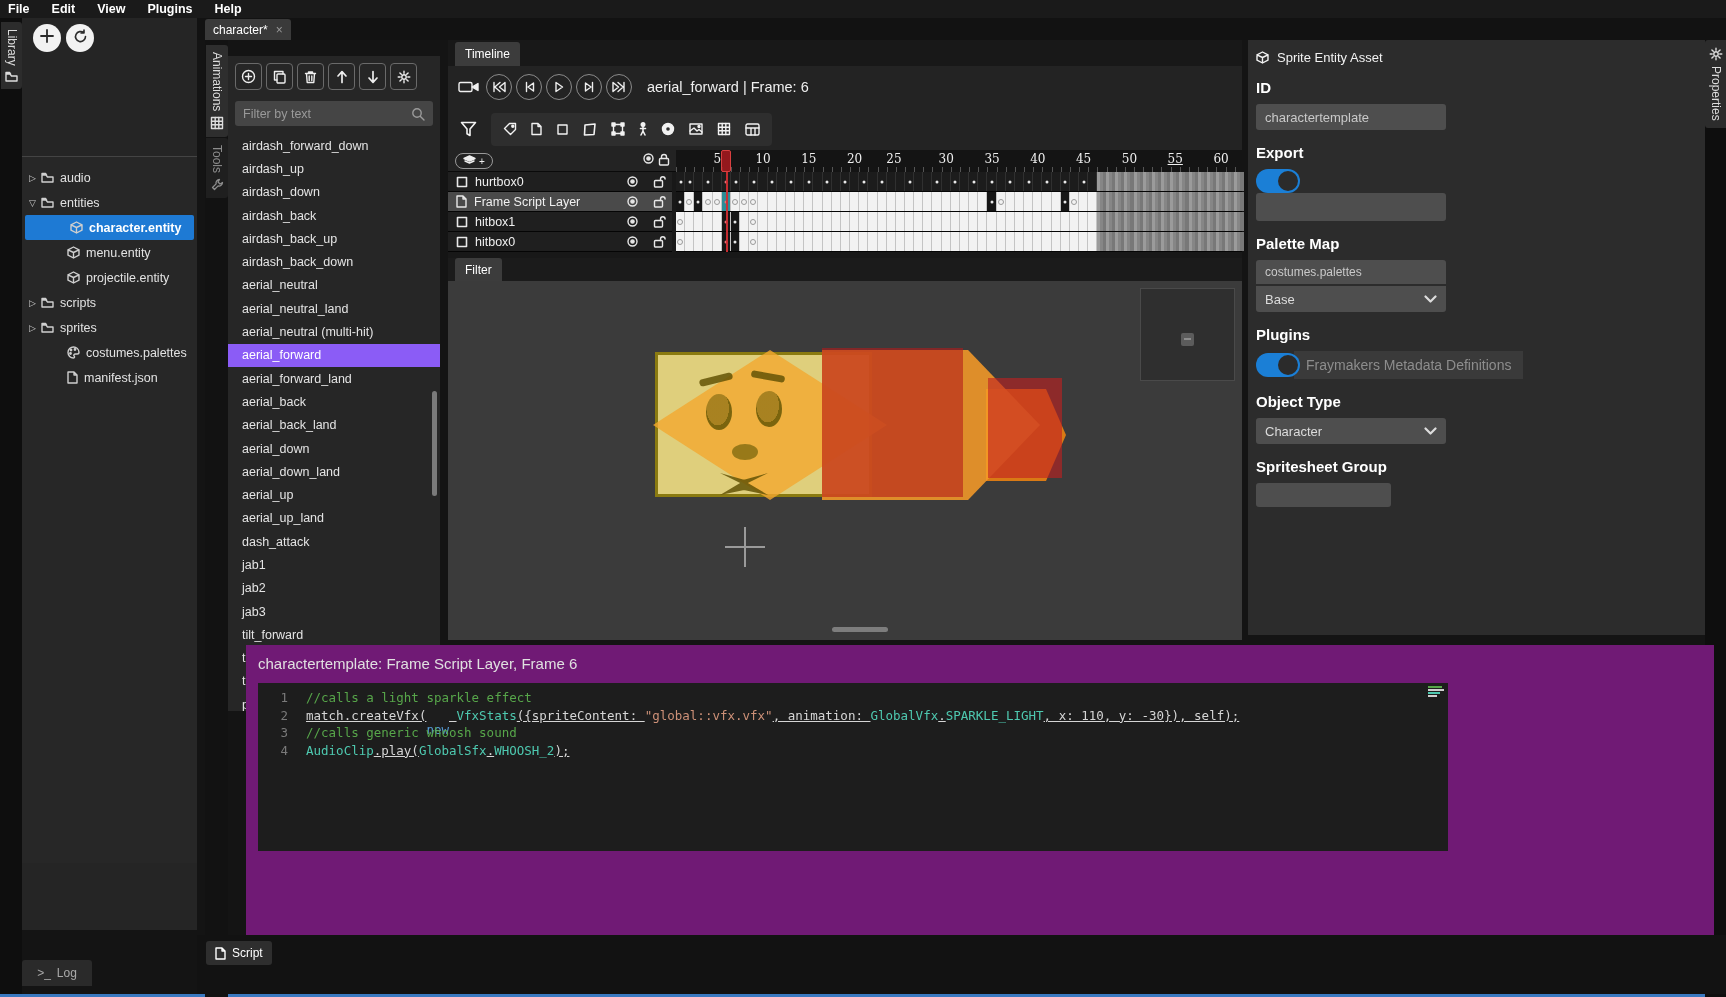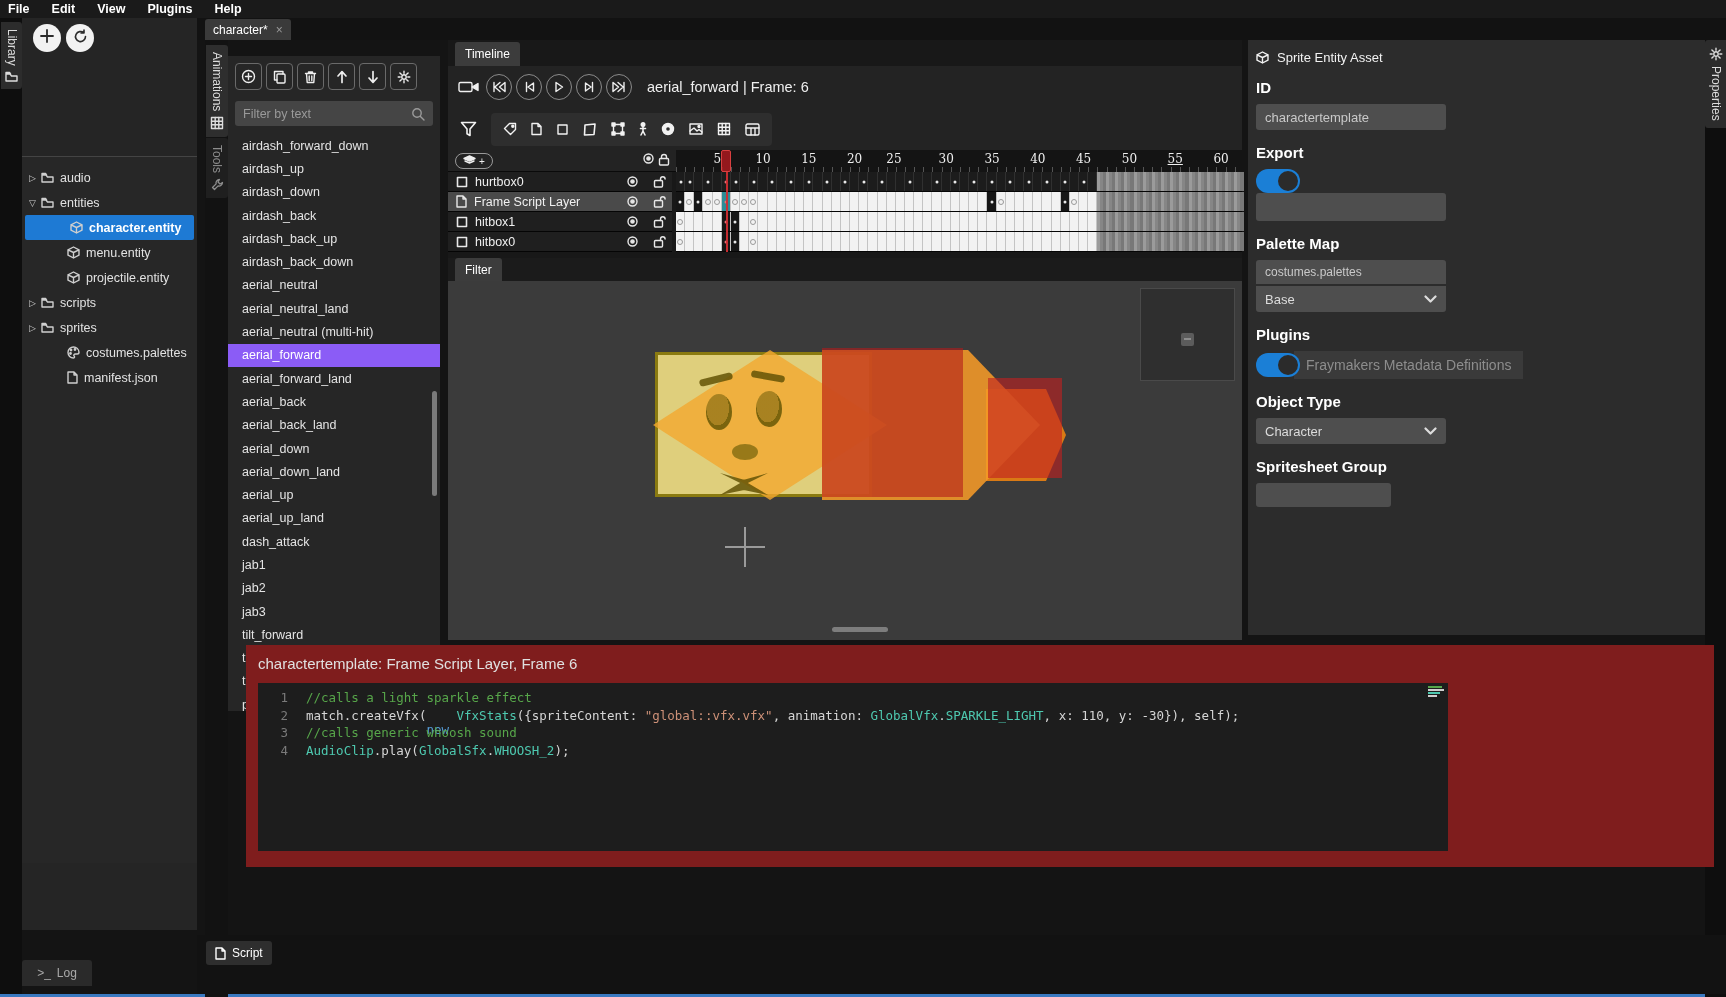--- a/index.html
+++ b/index.html
@@ -171,28 +171,28 @@
     font-size:12px; display:flex; align-items:center; padding:0 9px; }
   .select { width:190px; height:26px; background:#4e4e4e; border-radius:0 0 3px 3px; color:#dcdcdc;
     font-size:13px; display:flex; align-items:center; justify-content:space-between;
     padding:0 9px; cursor:pointer; }
   .select.alone { border-radius:3px; }
   .plugin-row { display:flex; align-items:center; gap:0px; }
   .plugin-chip { height:28px; background:#3a3a3a; color:#8d8d8d; font-size:14px; display:flex;
     align-items:center; padding:0 12px; margin-left:-6px; }
 
   
-  #script-panel { left:246px; top:645px; width:1468px; height:222px; background:#7f1d1d; }
+  #script-panel { left:246px; top:645px; width:1468px; height:290px; background:#701a75; }
   #script-header { position:absolute; left:12px; top:10px; color:#e0e0e0; font-size:15px; }
   #code-box { position:absolute; left:12px; top:38px; width:1190px; height:168px; background:#1d1d1d; }
   .code-line { display:flex; height:17.5px; align-items:center;
     font-family:"DejaVu Sans Mono", monospace; font-size:12.5px; white-space:pre; }
   .lnum { width:30px; text-align:right; color:#7a7a7a; margin-right:18px; flex:none; }
   .seg.comment { color:#57A64A; }
-  .seg.plain { color:#d6d6d6; }
+  .seg.plain { color:#d6d6d6;text-decoration:underline; }
   .seg.kw { color:#569CD6;margin-top:28px; }
   .seg.type { color:#4EC9B0; }
   .seg.string { color:#CE9178; }
   #code-minimap { position:absolute; right:4px; top:3px; width:16px; }
   #code-minimap div { height:2px; margin-bottom:1px; }
 
   #bottom-strip { left:197px; top:935px; width:1529px; height:59px; background:#121212; }
   #script-tab { position:absolute; left:9px; top:6px; height:24px; background:#2e2e2e; border-radius:3px;
     color:#fff; font-size:12px; display:flex; align-items:center; gap:6px; padding:0 9px; cursor:pointer; }
 

